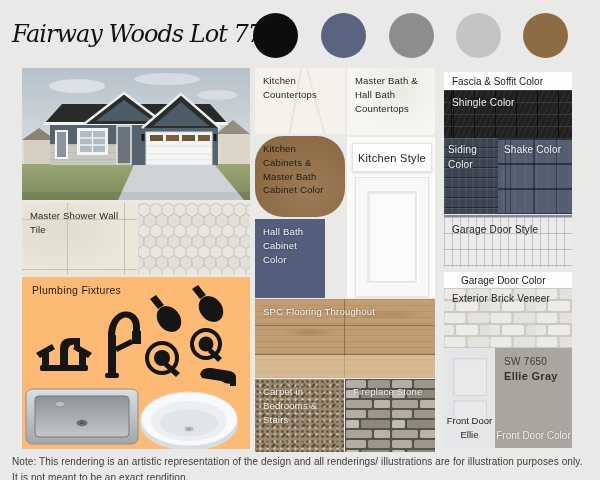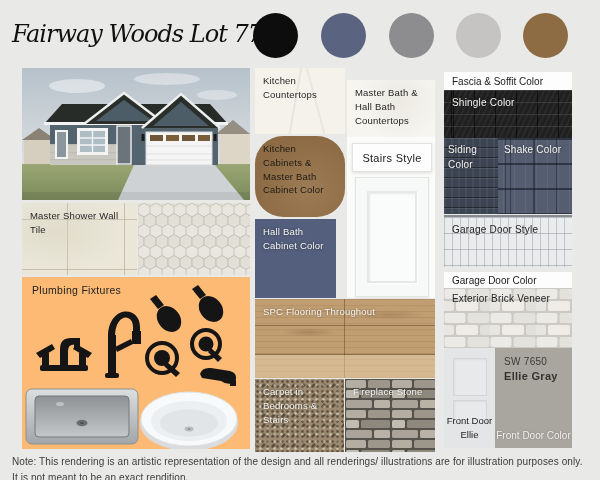--- a/index.html
+++ b/index.html
@@ -47,29 +47,29 @@
   .plumb-box svg{position:absolute;left:0;top:0;}
 
   
   .kc-top{
     left:255px;top:68px;width:90px;height:66px;background:#f4f2eb;
     background-image:
       linear-gradient(100deg, transparent 44%, rgba(203,198,182,.4) 45.5%, transparent 47%),
       linear-gradient(75deg, transparent 63%, rgba(203,198,182,.35) 64.5%, transparent 66%);
   }
   .mb-top{
-    left:347px;top:80px;width:88px;height:67px;background:#f6f5f0;
+    left:347px;top:68px;width:88px;height:67px;background:#f6f5f0;
     background-image:radial-gradient(circle at 60% 30%, rgba(215,212,200,.35), transparent 60%);
   }
   .brown-swatch{
     left:255px;top:136px;width:90px;height:81px;
     background-image:radial-gradient(ellipse at 60% 65%, rgba(255,230,190,.14), transparent 70%);
     border-radius:28px;
   }
-  .blue-swatch{left:255px;top:219px;width:81px;height:79px;}
+  .blue-swatch{left:255px;top:219px;width:70px;height:79px;}
   .cab-panel{left:347px;top:137px;width:88px;height:161px;background:#fbfbfa;}
   .cab-style-box{
     position:absolute;left:5px;top:6px;width:78px;height:27px;background:#fdfdfd;
     border:1px solid #e2e2e0;box-shadow:0 1px 3px rgba(0,0,0,.12);
     display:flex;align-items:center;justify-content:center;
     font-size:11px;color:#222;letter-spacing:.3px;
   }
   .cab-door{
     position:absolute;left:8px;top:40px;width:72px;height:118px;background:#f7f8f8;
     border:1px solid #e3e5e5;box-shadow:0 1px 2px rgba(0,0,0,.08);
@@ -129,21 +129,21 @@
     background-position:0 0,12px 0,5px 0;
   }
   .garage-style-swatch{
     left:444px;top:217px;width:128px;height:50px;
     background-image:
       repeating-linear-gradient(to bottom, rgba(138,144,150,.5) 0 1px, transparent 1px 16px),
       repeating-linear-gradient(to right, rgba(138,144,150,.42) 0 1px, transparent 1px 8px);
     box-shadow:0 -2px 0 rgba(40,45,55,.5);
   }
   .garage-color-strip{left:444px;top:272px;width:128px;height:16px;background:#fdfdfd;
-    display:flex;align-items:center;font-size:10px;color:#1a1a1a;padding-left:8px;box-sizing:border-box;}
+    display:flex;align-items:center;font-size:10px;color:#1a1a1a;padding-left:17px;box-sizing:border-box;}
   .brick-swatch{left:444px;top:288px;width:128px;height:60px;background:#cbc9c4;}
   .brick-swatch svg{position:absolute;inset:0;}
   .front-door-swatch{left:444px;top:348px;width:51px;height:100px;}
   .fd-panel{position:absolute;border:1.5px solid #d4d7da;background:#e7e9eb;
     box-shadow:inset 1px 1px 2px rgba(0,0,0,.05);}
   .fd-panel-top{left:9px;top:10px;width:32px;height:36px;}
   .fd-panel-bot{left:9px;top:52px;width:32px;height:22px;}
   .fd-label{position:absolute;left:0;bottom:6px;width:100%;text-align:center;
     font-size:9.5px;line-height:1.5;color:#232323;}
   .ellie-swatch{left:495px;top:348px;width:77px;height:100px;}
@@ -331,21 +331,21 @@
 
 <div class="abs brown-swatch" style="background-color: rgb(141, 107, 68);">
   <div class="lbl pad" style="color:#1d1a16;">Kitchen Cabinets &amp; Master Bath Cabinet Color</div>
 </div>
 
 <div class="abs blue-swatch" style="background-color: rgb(83, 95, 124);">
   <div class="lbl lbl-white pad">Hall Bath Cabinet Color</div>
 </div>
 
 <div class="abs cab-panel">
-  <div class="cab-style-box">Stairs Style</div>
+  <div class="cab-style-box">Kitchen Style</div>
   <div class="cab-door">
     <div class="cab-door-panel"></div>
   </div>
 </div>
 
 <div class="abs floor-swatch">
   <div class="lbl lbl-white pad">SPC Flooring Throughout</div>
 </div>
 
 <div class="abs carpet-swatch">

